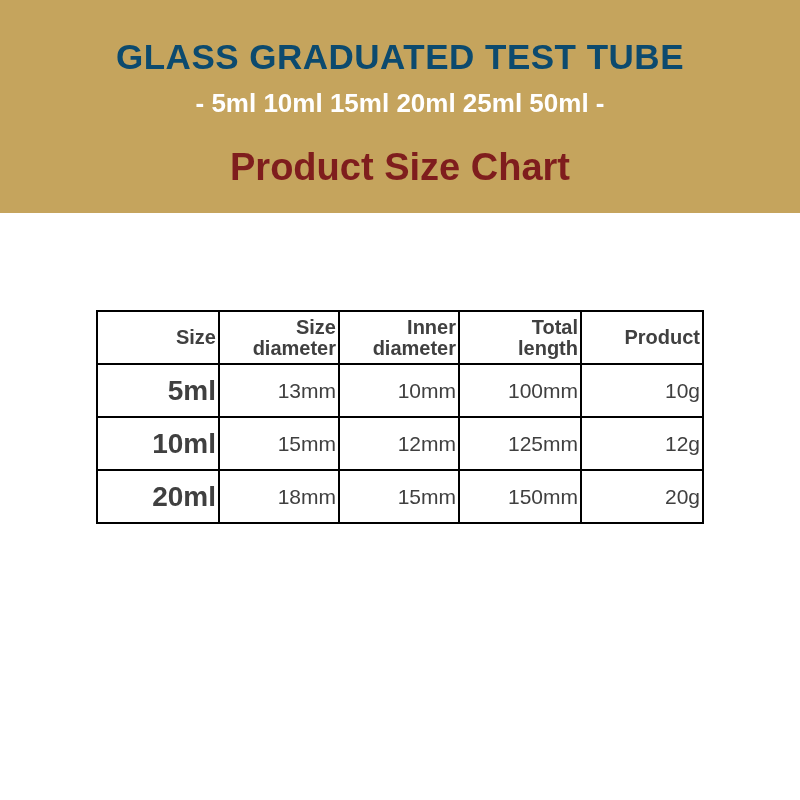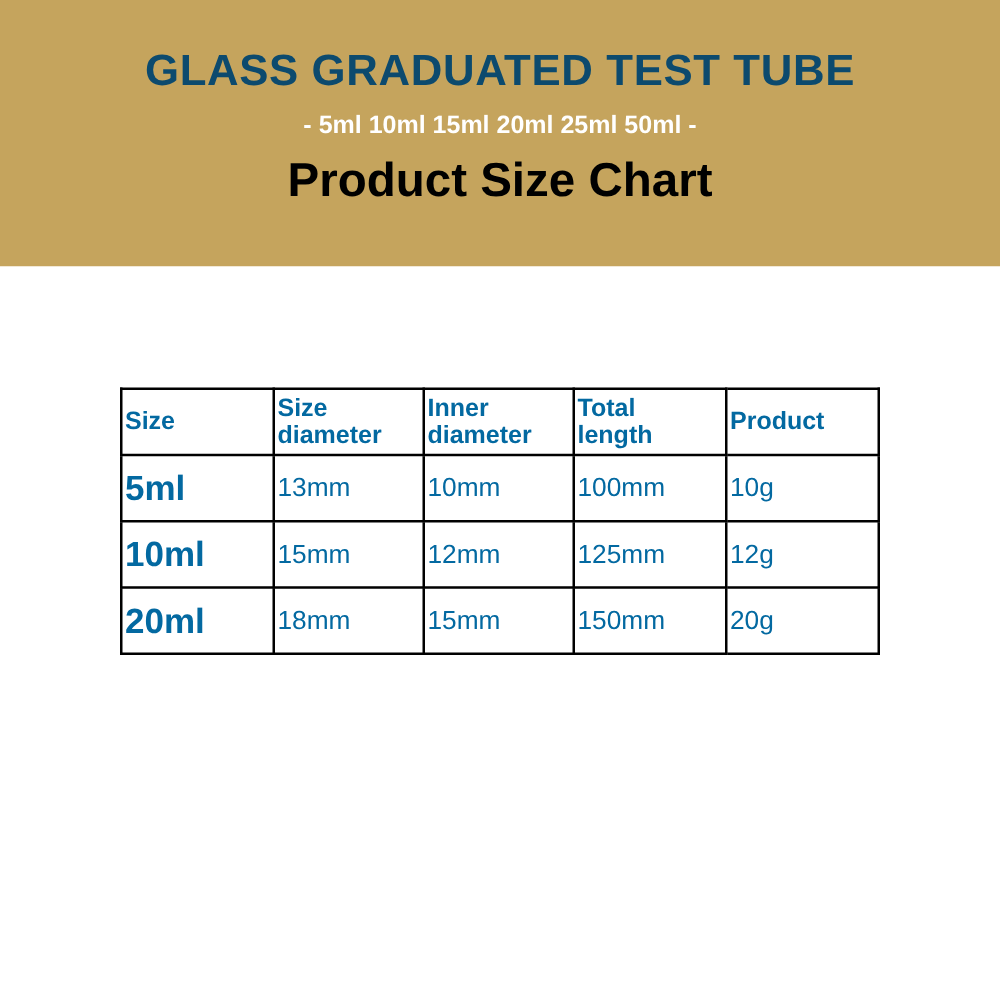--- a/index.html
+++ b/index.html
@@ -37,33 +37,33 @@
     letter-spacing: 0.5px;
     line-height: 1;
     margin-top: 39px;
     white-space: nowrap;
     font-family: "Liberation Sans", sans-serif;
   }
 
   .banner-subtitle {
     color: #ffffff;
     font-weight: bold;
-    font-size: 20px;
+    font-size: 26px;
     line-height: 1;
     margin-top: 16px;
     white-space: nowrap;
     font-family: "Liberation Sans", sans-serif;
   }
 
   .banner-heading {
-    color: #000000;
+    color: #7f1d1d;
     font-weight: bold;
     font-size: 38px;
     line-height: 1;
-    margin-top: 16px;
+    margin-top: 32px;
     white-space: nowrap;
     font-family: "Liberation Sans", sans-serif;
   }
 
   
   .table-wrap {
     position: absolute;
     left: 96px;
     top: 310px;
     width: 606px;
@@ -73,25 +73,25 @@
     border-collapse: collapse;
     width: 606px;
     table-layout: fixed;
     background: #ffffff;
   }
 
   table.size-table td,
   table.size-table th {
     border: 2px solid #000000;
     height: 53px;
-    text-align: left;
+    text-align: right;
     vertical-align: middle;
     padding: 0 2px;
     font-family: "Liberation Sans", sans-serif;
-    color: #0369a1;
+    color: #404040;
     box-sizing: border-box;
   }
 
   
   col.c0 { width: 122px; }
   col.c1 { width: 120px; }
   col.c2 { width: 120px; }
   col.c3 { width: 122px; }
   col.c4 { width: 122px; }
 

